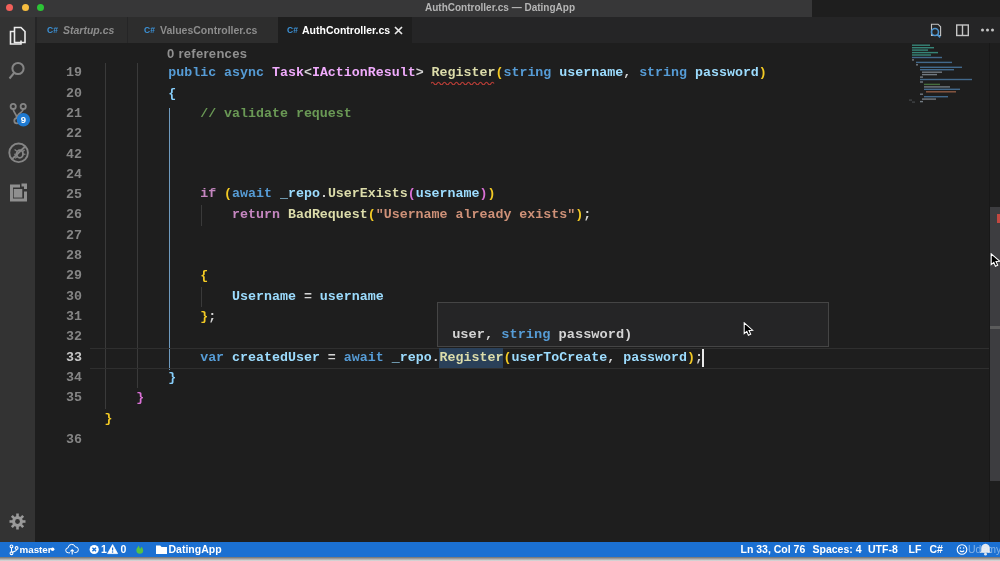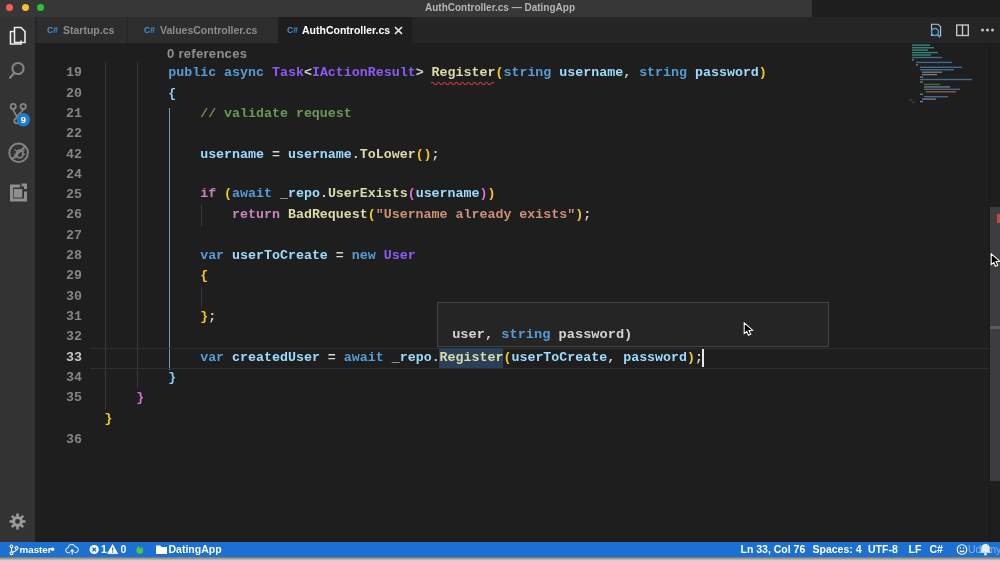--- a/index.html
+++ b/index.html
@@ -1,21 +1,21 @@
 <!DOCTYPE html>
 <html><head>
 <meta charset="utf-8">
 <style>
   html,body{margin:0;padding:0;}
   body{width:1000px;height:561px;overflow:hidden;position:relative;background:#1e1e1e;
        font-family:"Liberation Sans",sans-serif;}
   .abs{position:absolute;}
   .mono{font-family:"Liberation Mono",monospace;font-size:13.3px;line-height:20.32px;white-space:pre;font-weight:bold;}
   
-  .k{color:#569CD6}.t{color:#8b5cf6}.f{color:#DCDCAA}.v{color:#9CDCFE}.m{color:#C586C0}
+  .k{color:#569CD6}.t{color:#f0abfc}.f{color:#DCDCAA}.v{color:#9CDCFE}.m{color:#C586C0}
   .s{color:#CE9178}.c{color:#6A9955}.w{color:#D4D4D4}.g{color:#f3ca24}.o{color:#DA70D6}.b{color:#87CEFA}
   .ln{position:absolute;left:0;width:47px;text-align:right;color:#858585;
       font-family:"Liberation Mono",monospace;font-size:13.3px;line-height:20.32px;font-weight:bold;}
   .cl{position:absolute;left:69.4px;}
 </style>
 </head>
 <body>
 
 <div class="abs" style="left:0;top:0;width:812px;height:17px;background:#373738;">
   <div class="abs" style="left:6px;top:4px;width:7px;height:7px;border-radius:50%;background:#f2605a;"></div>
@@ -23,21 +23,21 @@
   <div class="abs" style="left:37px;top:4px;width:7px;height:7px;border-radius:50%;background:#2cc436;"></div>
   <div class="abs" style="left:0;top:0;width:1000px;height:17px;line-height:16px;text-align:center;
        color:#b5b5b5;font-size:10px;font-weight:600;">AuthController.cs — DatingApp</div>
 </div>
 
 <div class="abs" style="left:35px;top:17px;width:965px;height:26px;background:#252526;">
   <div class="abs" style="left:2px;top:0;width:90px;height:26px;background:#2d2d2d;border-right:1px solid #252526;"></div>
   <div class="abs" style="left:93px;top:0;width:150px;height:26px;background:#2d2d2d;"></div>
   <div class="abs" style="left:243px;top:0;width:134px;height:26px;background:#1e1e1e;"></div>
   <div class="abs" style="left:12px;top:5px;font-size:8.5px;font-weight:700;color:#3c93d9;line-height:16px;">C#</div>
-  <div class="abs" style="left:28px;top:5px;font-size:10.5px;font-weight:600;color:#8d8d8d;line-height:16px;">Startup.cs</div>
+  <div class="abs" style="left:28px;top:5px;font-size:10.5px;font-weight:600;color:#8d8d8d;line-height:16px;font-style:italic;">Startup.cs</div>
   <div class="abs" style="left:109px;top:5px;font-size:8.5px;font-weight:700;color:#3c93d9;line-height:16px;">C#</div>
   <div class="abs" style="left:125px;top:5px;font-size:10.5px;font-weight:600;color:#8d8d8d;line-height:16px;">ValuesController.cs</div>
   <div class="abs" style="left:252px;top:5px;font-size:8.5px;font-weight:700;color:#3c93d9;line-height:16px;">C#</div>
   <div class="abs" style="left:267px;top:5px;font-size:10.5px;font-weight:600;color:#ffffff;line-height:16px;">AuthController.cs</div>
   <svg class="abs" style="left:359px;top:8.5px;" width="9" height="9" viewBox="0 0 9 9">
     <path d="M1 1 L8 8 M8 1 L1 8" stroke="#e8e8e8" stroke-width="1.7"></path>
   </svg>
 
   <svg class="abs" style="left:891px;top:6px;" width="110" height="16" viewBox="0 0 110 16">
 
@@ -138,25 +138,24 @@
   <div class="ln" style="top:304.7px;color:#c6c6c6;">33</div>
   <div class="ln" style="top:325px;">34</div>
   <div class="ln" style="top:345.3px;">35</div>
   <div class="ln" style="top:387px;">36</div>
 
   <div class="abs" style="left:132px;top:1px;height:19px;line-height:19px;font-size:13px;letter-spacing:0.3px;color:#909090;font-weight:600;">0 references</div>
 
   <div class="mono cl" style="top:20.2px;">        <span class="k">public</span> <span class="k">async</span> <span class="t">Task</span><span class="w">&lt;</span><span class="t">IActionResult</span><span class="w">&gt;</span> <span class="f">Register</span><span class="g">(</span><span class="k">string</span> <span class="v">username</span><span class="w">,</span> <span class="k">string</span> <span class="v">password</span><span class="g">)</span></div>
   <div class="mono cl" style="top:40.5px;">        <span class="b">{</span></div>
   <div class="mono cl" style="top:60.8px;">            <span class="c">// validate request</span></div>
-  <div class="mono cl" style="top:101.5px;">            <span class="v">username</span> <span class="w">=</span> <span class="v">username</span><span class="w">.</span><span class="f">ToLower</span><span class="g">()</span><span class="w">;</span></div>
   <div class="mono cl" style="top:141px;">            <span class="m">if</span> <span class="g">(</span><span class="k">await</span> <span class="v">_repo</span><span class="w">.</span><span class="f">UserExists</span><span class="o">(</span><span class="v">username</span><span class="o">)</span><span class="g">)</span></div>
   <div class="mono cl" style="top:162.4px;">                <span class="m">return</span> <span class="f">BadRequest</span><span class="g">(</span><span class="s">"Username already exists"</span><span class="g">)</span><span class="w">;</span></div>
-  <div class="mono cl" style="top:203.1px;">            <span class="k">var</span> <span class="v">userToCreate</span> <span class="w">=</span> <span class="k">new</span> <span class="t">User</span></div>
   <div class="mono cl" style="top:223.4px;">            <span class="g">{</span></div>
+  <div class="mono cl" style="top:243.7px;">                <span class="v">Username</span> <span class="w">=</span> <span class="v">username</span></div>
   <div class="mono cl" style="top:264px;">            <span class="g">}</span><span class="w">;</span></div>
   <div class="mono cl" style="top:304.7px;">            <span class="k">var</span> <span class="v">createdUser</span> <span class="w">=</span> <span class="k">await</span> <span class="v">_repo</span><span class="w">.</span><span class="f">Register</span><span class="g">(</span><span class="v">userToCreate</span><span class="w">,</span> <span class="v">password</span><span class="g">)</span><span class="w">;</span></div>
   <div class="mono cl" style="top:325px;">        <span class="b">}</span></div>
   <div class="mono cl" style="top:345.3px;">    <span class="o">}</span></div>
   <div class="mono cl" style="top:365.6px;"><span class="g">}</span></div>
 
   <svg class="abs" style="left:396px;top:36.5px;" width="64" height="5" viewBox="0 0 64 5">
     <path d="M0 3.5 q1.5-2.5 3-0 t3 0 t3 0 t3 0 t3 0 t3 0 t3 0 t3 0 t3 0 t3 0 t3 0 t3 0 t3 0 t3 0 t3 0 t3 0 t3 0 t3 0 t3 0 t3 0 t3 0" fill="none" stroke="#bd3f38" stroke-width="1.2"></path>
   </svg>
 

